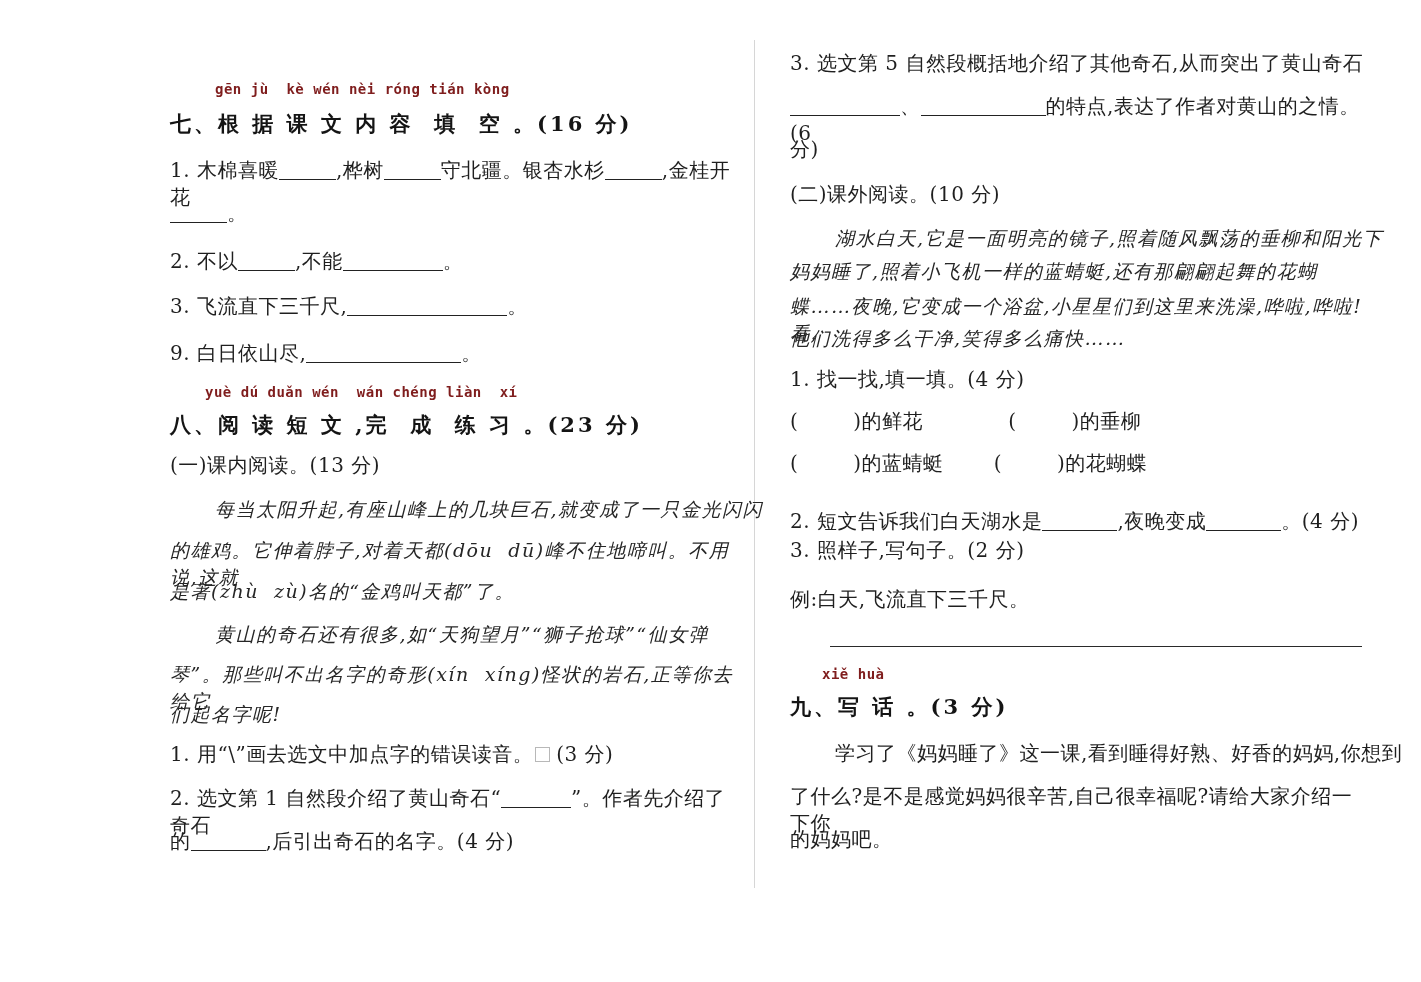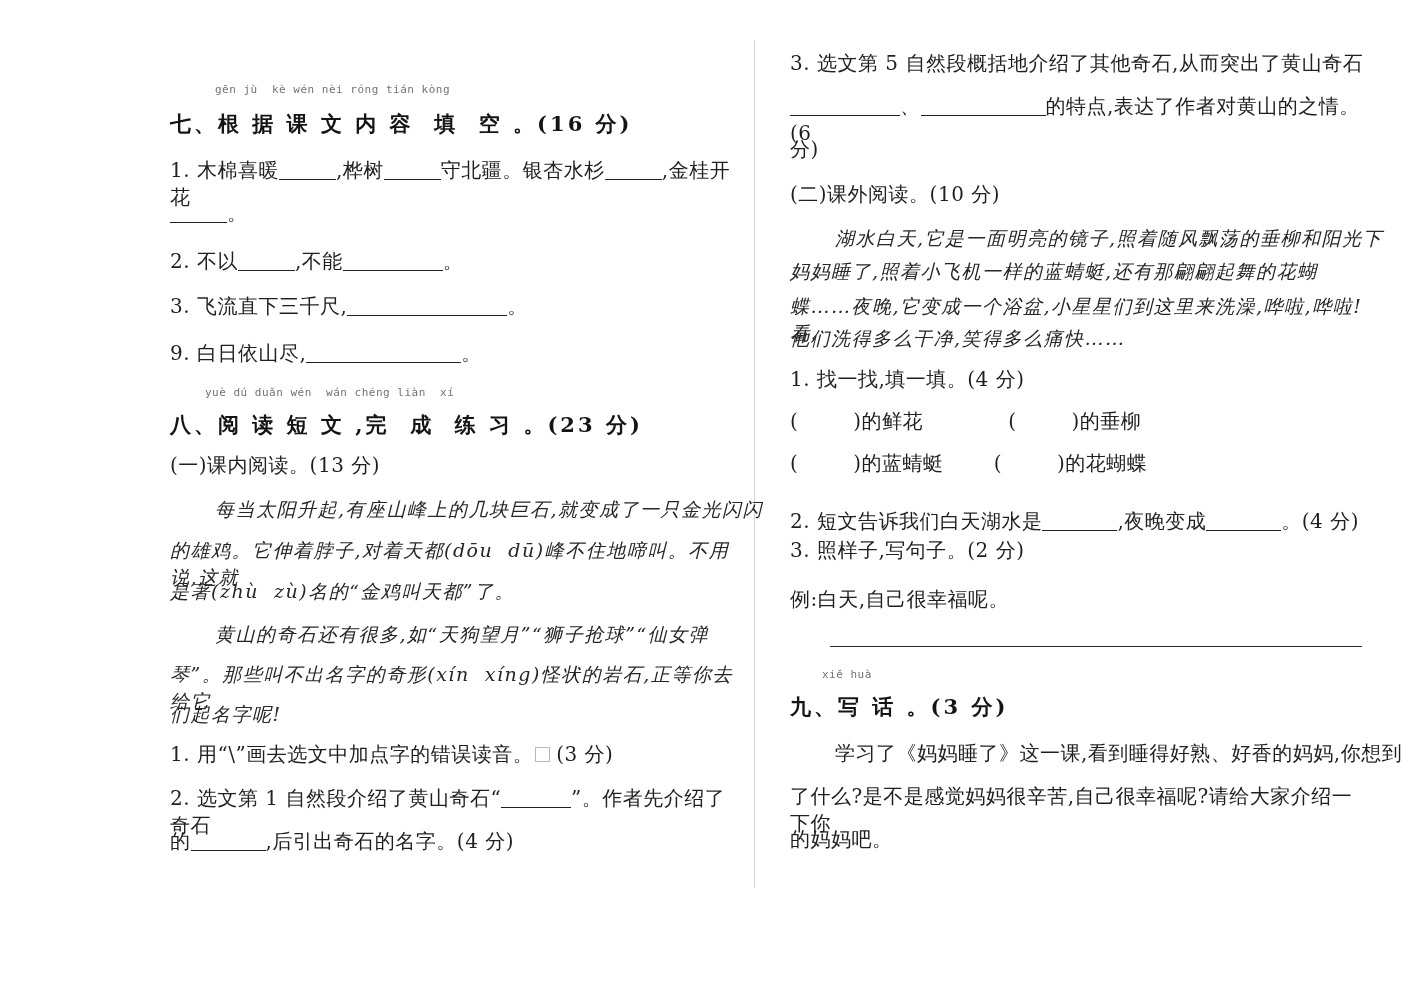--- a/index.html
+++ b/index.html
@@ -24,21 +24,21 @@
     position:absolute;left:0;width:100%;
     font-size:20px;line-height:27px;
     white-space:pre-wrap;
     letter-spacing:0.5px;
   }
   .heading{
     font-size:21px;font-weight:600;letter-spacing:3px;color:#141414;
   }
   .pinyin{
     font-family:"DejaVu Sans Mono","Liberation Mono",monospace;
-    font-size:11px;color:#737373;letter-spacing:0.5px;font-weight:400;
+    font-size:14px;color:#7f1d1d;letter-spacing:0.5px;font-weight:700;
   }
   .kai{
     font-size:19px;letter-spacing:1.5px;color:#262626;
     font-style:italic;
   }
   .indent{padding-left:45px;}
   .indent32{padding-left:32px;}
   .indent35{padding-left:35px;}
   .blank{
     display:inline-block;
@@ -114,21 +114,21 @@
     <div class="line" style="top:366px">1. 找一找,填一填。(4 分)</div>
 
     <div class="line" style="top:408px"><span>(</span><span class="pgap"></span><span>)的鲜花</span><span class="igap85"></span><span>(</span><span class="pgap"></span><span>)的垂柳</span></div>
 
     <div class="line" style="top:450px"><span>(</span><span class="pgap"></span><span>)的蓝蜻蜓</span><span class="igap50"></span><span>(</span><span class="pgap"></span><span>)的花蝴蝶</span></div>
 
     <div class="line" style="top:508px"><span>2. 短文告诉我们白天湖水是</span><span class="blank w75"></span><span>,夜晚变成</span><span class="blank w75"></span><span>。(4 分)</span></div>
 
     <div class="line" style="top:537px">3. 照样子,写句子。(2 分)</div>
 
-    <div class="line" style="top:586px">例:白天,自己很幸福呢。</div>
+    <div class="line" style="top:586px">例:白天,飞流直下三千尺。</div>
 
     <div class="ansline" style="top:646px"></div>
 
     <div class="line pinyin indent32" style="top:661px">xiě huà</div>
     <div class="line heading" style="top:693px">九、写 话 。(3 分)</div>
 
     <div class="line indent" style="top:740px">学习了《妈妈睡了》这一课,看到睡得好熟、好香的妈妈,你想到</div>
     <div class="line" style="top:783px">了什么?是不是感觉妈妈很辛苦,自己很幸福呢?请给大家介绍一下你</div>
     <div class="line" style="top:826px">的妈妈吧。</div>
   </div>

